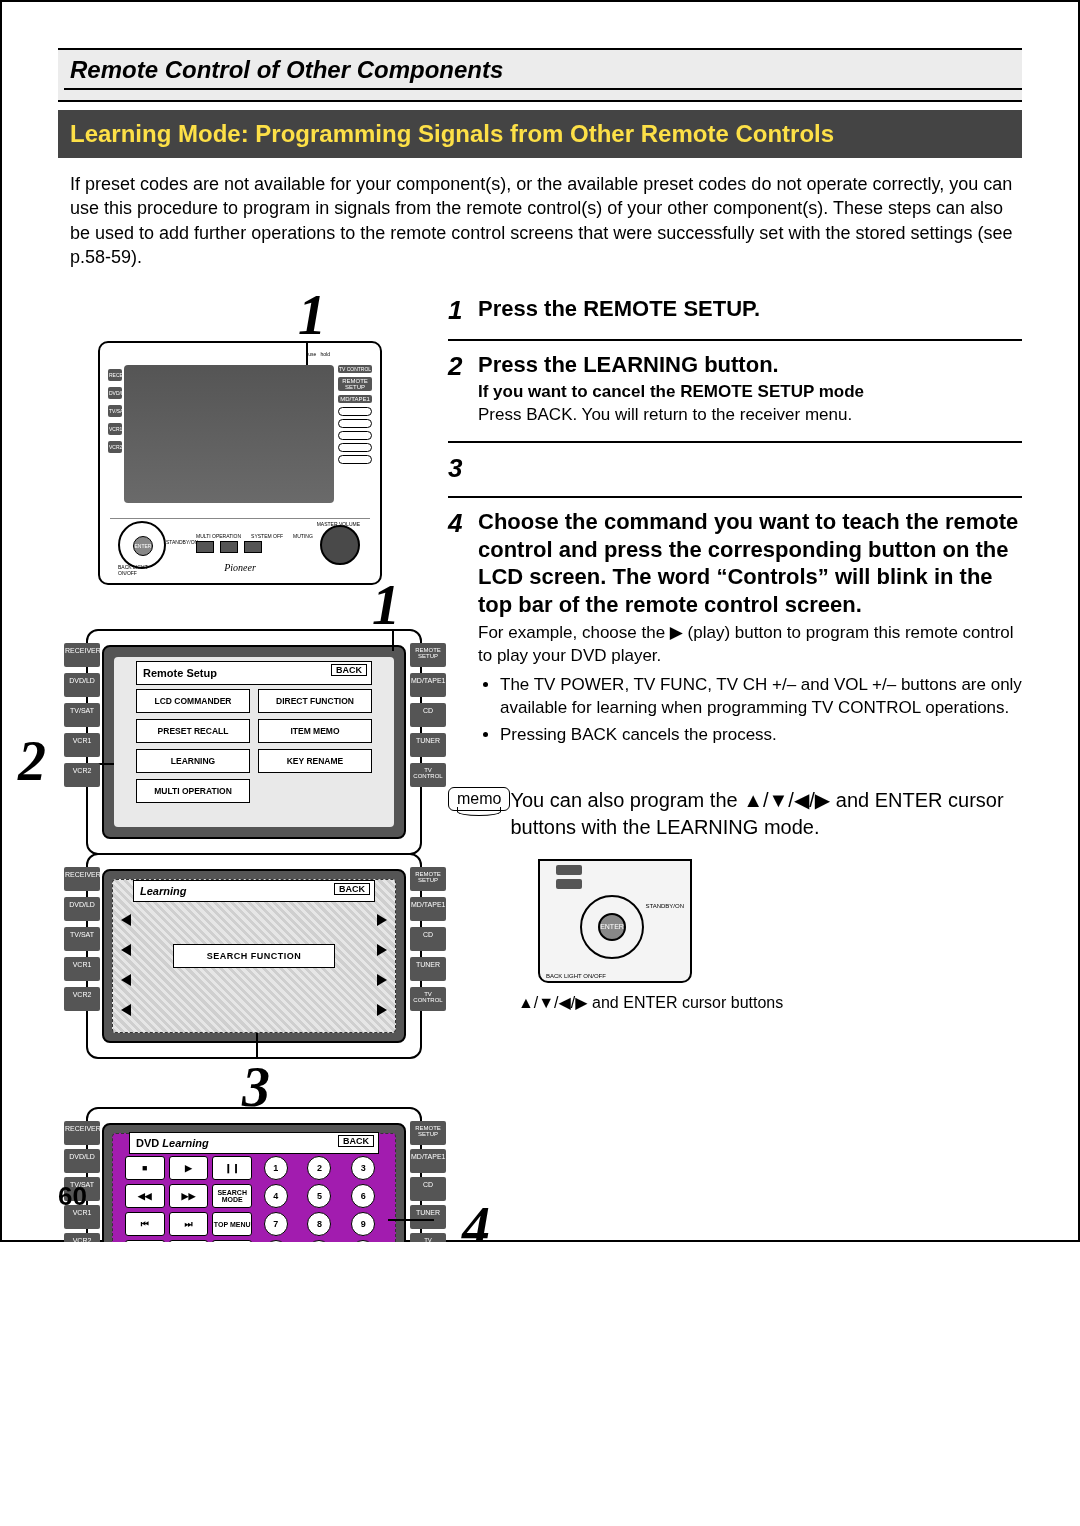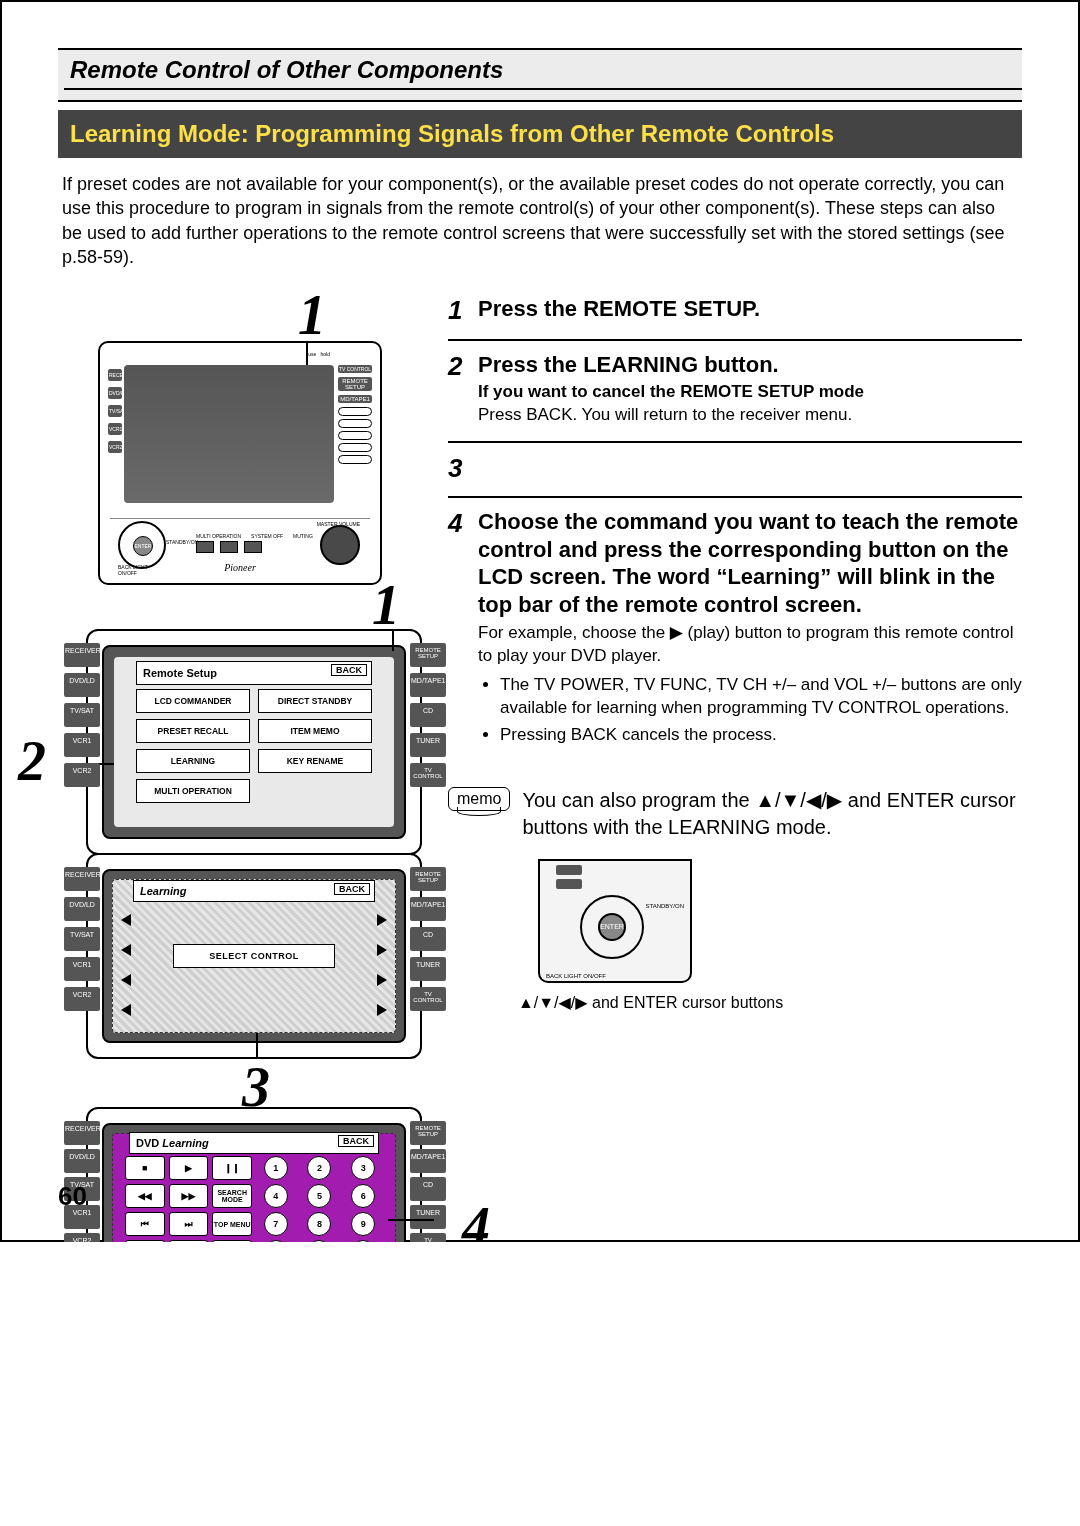--- a/index.html
+++ b/index.html
@@ -35,21 +35,21 @@
     background: #444;
     color: #fde047;
     font-size: 24px;
     font-weight: bold;
     padding: 10px 12px;
     margin: 8px 0 14px 0;
   }
   .intro {
     font-size: 18px;
     line-height: 1.35;
-    margin: 0 4px 16px 4px;
+    margin: 0 4px 16px 12px;
   }
   .cols {
     display: flex;
     gap: 20px;
   }
   .left {
     width: 370px;
     flex-shrink: 0;
     font-size: 12px;
     position: relative;
@@ -92,21 +92,20 @@
   ul.step-list {
     margin: 6px 0 0 0;
     padding-left: 22px;
     font-size: 17px;
     line-height: 1.35;
   }
   ul.step-list li { margin-bottom: 4px; }
   .memo-row {
     display: flex;
     align-items: flex-start;
-    gap: 12px;
     margin: 24px 0 18px 0;
   }
   .memo-badge {
     border: 1.5px solid #000;
     border-radius: 6px;
     padding: 2px 8px 2px 8px;
     font-size: 16px;
     position: relative;
   }
   .memo-badge::after {
@@ -379,21 +378,21 @@
           <div class="chip2">TUNER</div>
           <div class="chip2" style="font-size:6px">TV CONTROL</div>
         </div>
         <div class="panel">
           <div class="titlebar">
             <span>Remote Setup</span>
             <span class="back">BACK</span>
           </div>
           <div class="grid">
             <div class="btn">LCD COMMANDER</div>
-            <div class="btn">DIRECT STANDBY</div>
+            <div class="btn">DIRECT FUNCTION</div>
             <div class="btn">PRESET RECALL</div>
             <div class="btn">ITEM MEMO</div>
             <div class="btn">LEARNING</div>
             <div class="btn">KEY RENAME</div>
             <div class="btn">MULTI OPERATION</div>
           </div>
         </div>
       </div>
 
       <div class="diagram d3 diagram3">
@@ -417,21 +416,21 @@
             <span class="back">BACK</span>
           </div>
           <div class="tri triL" style="top:34px"></div>
           <div class="tri triR" style="top:34px"></div>
           <div class="tri triL" style="top:64px"></div>
           <div class="tri triR" style="top:64px"></div>
           <div class="tri triL" style="top:94px"></div>
           <div class="tri triR" style="top:94px"></div>
           <div class="tri triL" style="top:124px"></div>
           <div class="tri triR" style="top:124px"></div>
-          <div class="selfn">SELECT CONTROL</div>
+          <div class="selfn">SEARCH FUNCTION</div>
         </div>
         <div class="leader3"></div>
         <div class="big-callout callout3">3</div>
       </div>
 
       <div class="diagram d4 diagram4">
         <div class="outer-l">
           <div class="chip2">RECEIVER</div>
           <div class="chip2">DVD/LD</div>
           <div class="chip2">TV/SAT</div>
@@ -510,21 +509,21 @@
           <div class="step-num">3</div>
           <div class="step-body">
           </div>
         </div>
       </div>
 
       <div class="step" style="border-bottom:none">
         <div class="step-row">
           <div class="step-num">4</div>
           <div class="step-body">
-            <p class="step-title">Choose the command you want to teach the remote control and press the corresponding button on the LCD screen. The word “Learning” will blink in the top bar of the remote control screen.</p>
+            <p class="step-title">Choose the command you want to teach the remote control and press the corresponding button on the LCD screen. The word “Controls” will blink in the top bar of the remote control screen.</p>
             <p class="step-text">For example, choose the ▶ (play) button to program this remote control to play your DVD player.</p>
             <ul class="step-list">
               <li>The TV POWER, TV FUNC, TV CH +/– and VOL +/– buttons are only available for learning when programming TV CONTROL operations.</li>
               <li>Pressing BACK cancels the process.</li>
             </ul>
           </div>
         </div>
       </div>
 
       <div class="memo-row">

